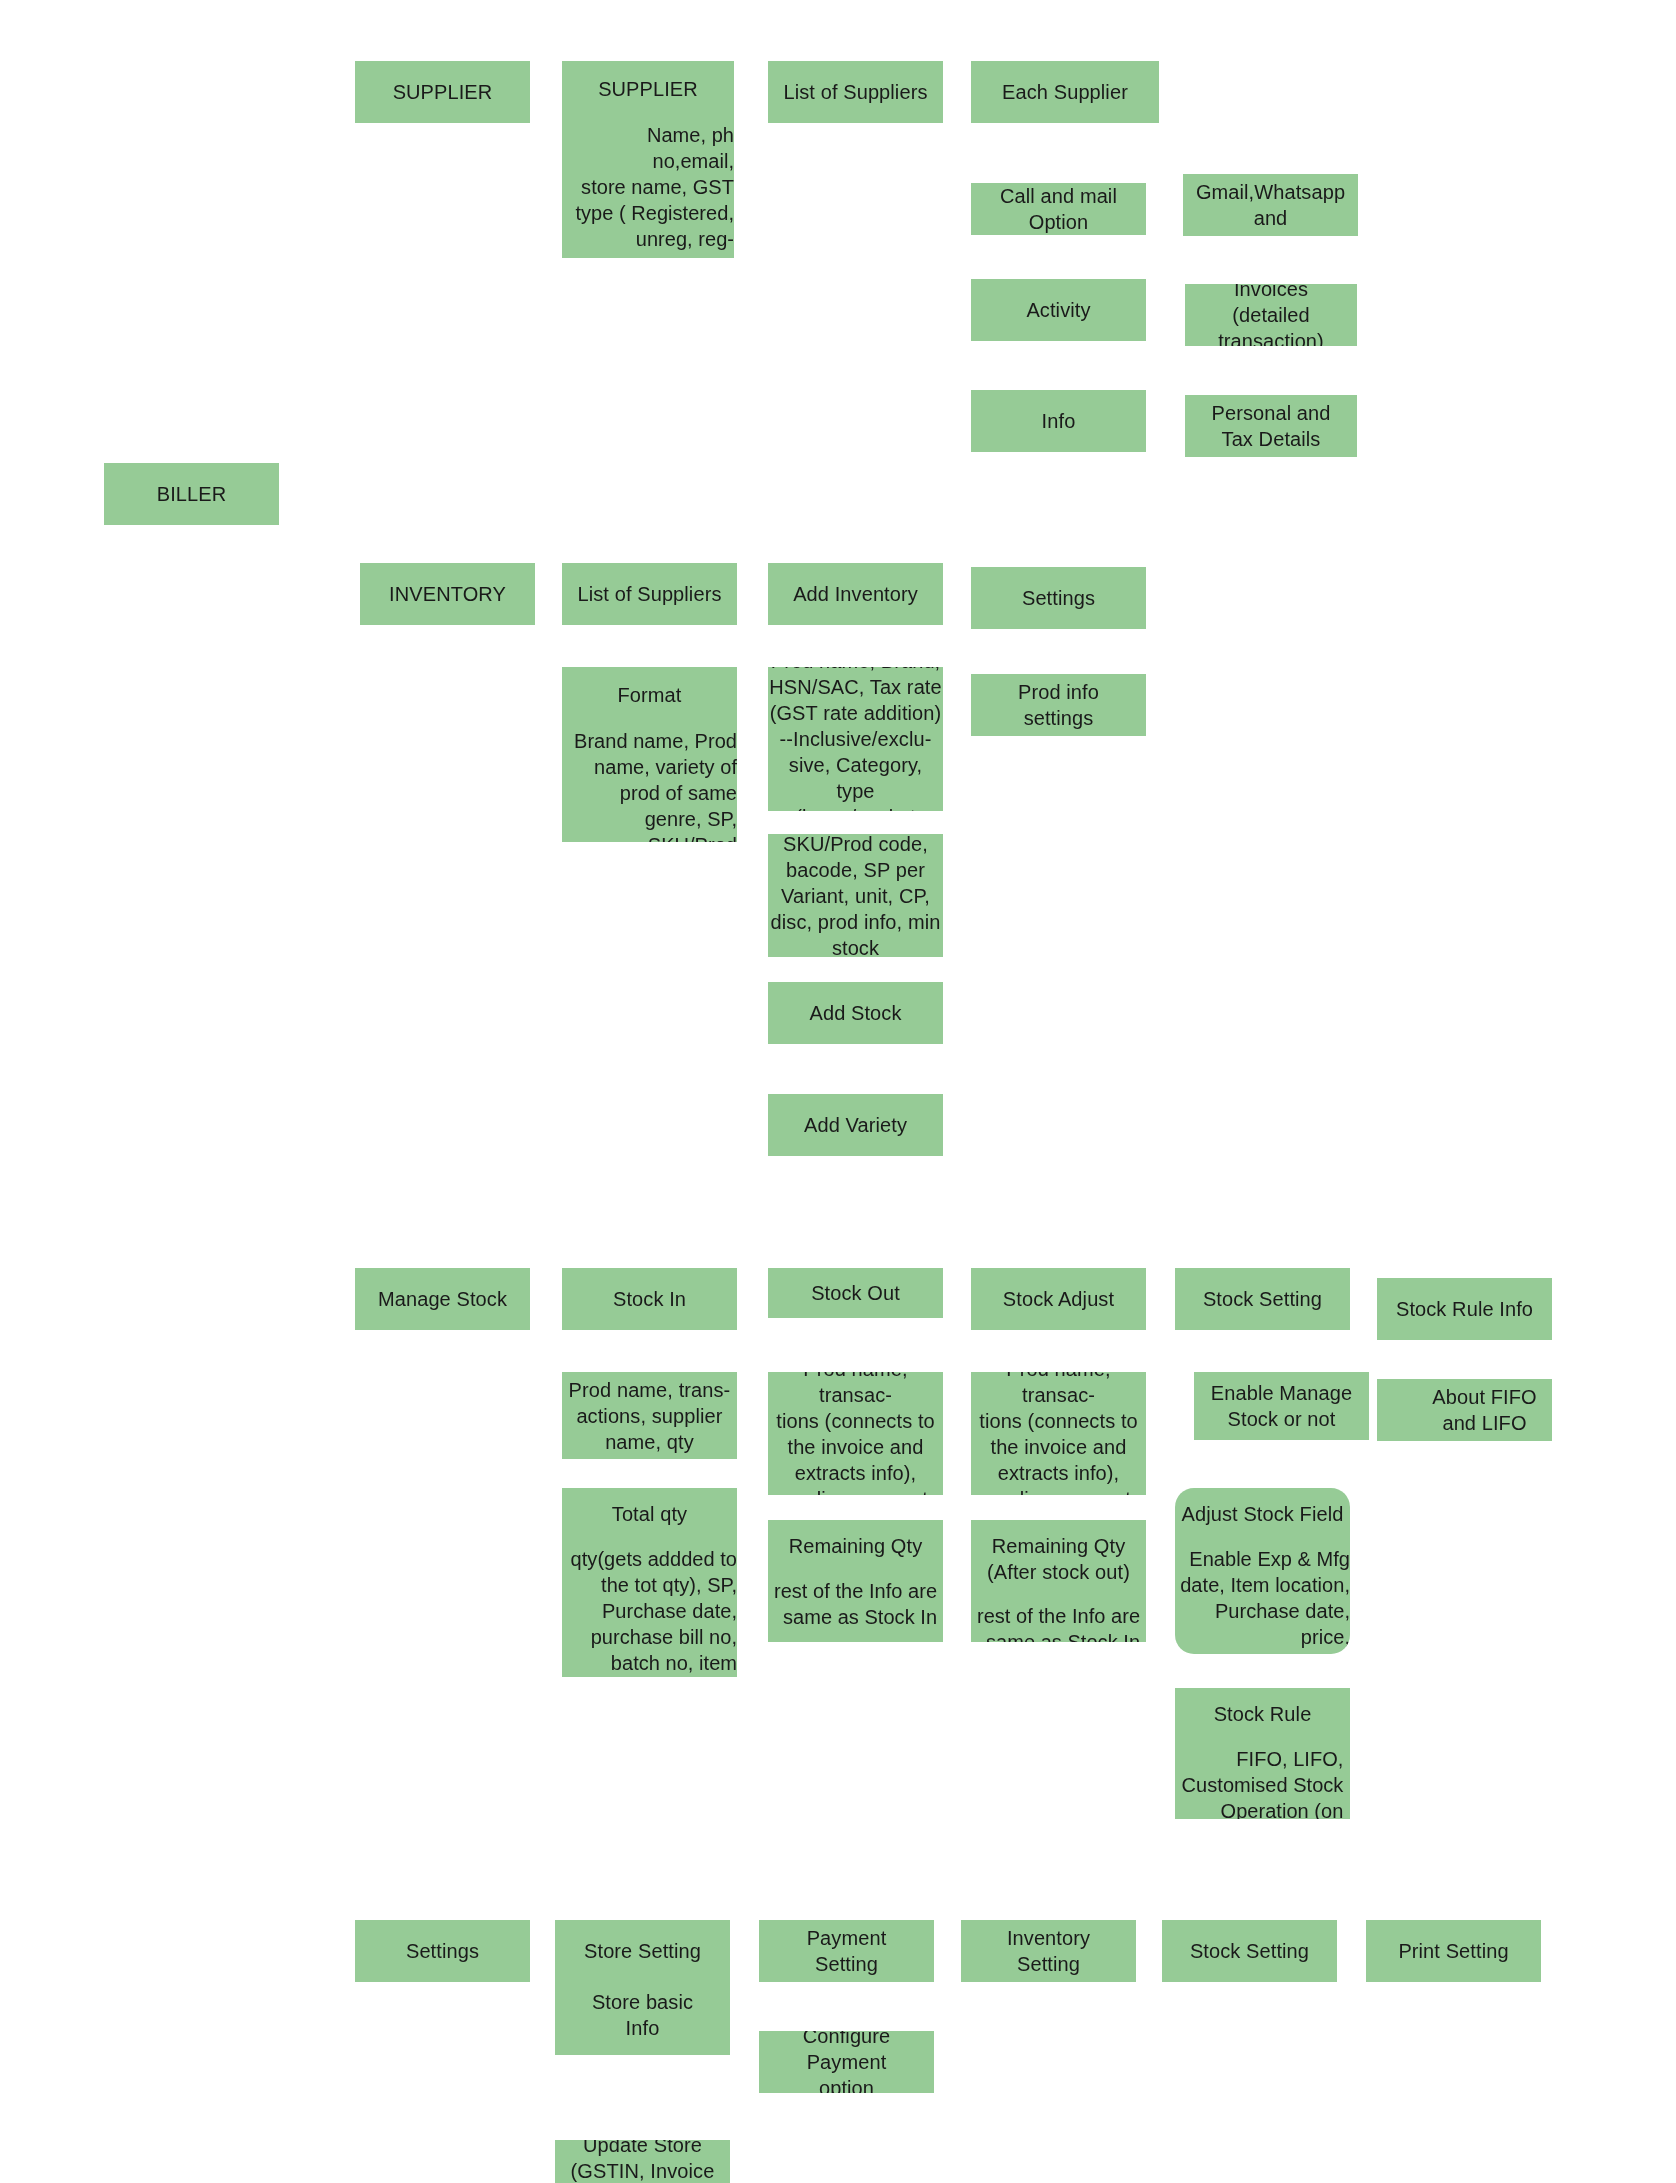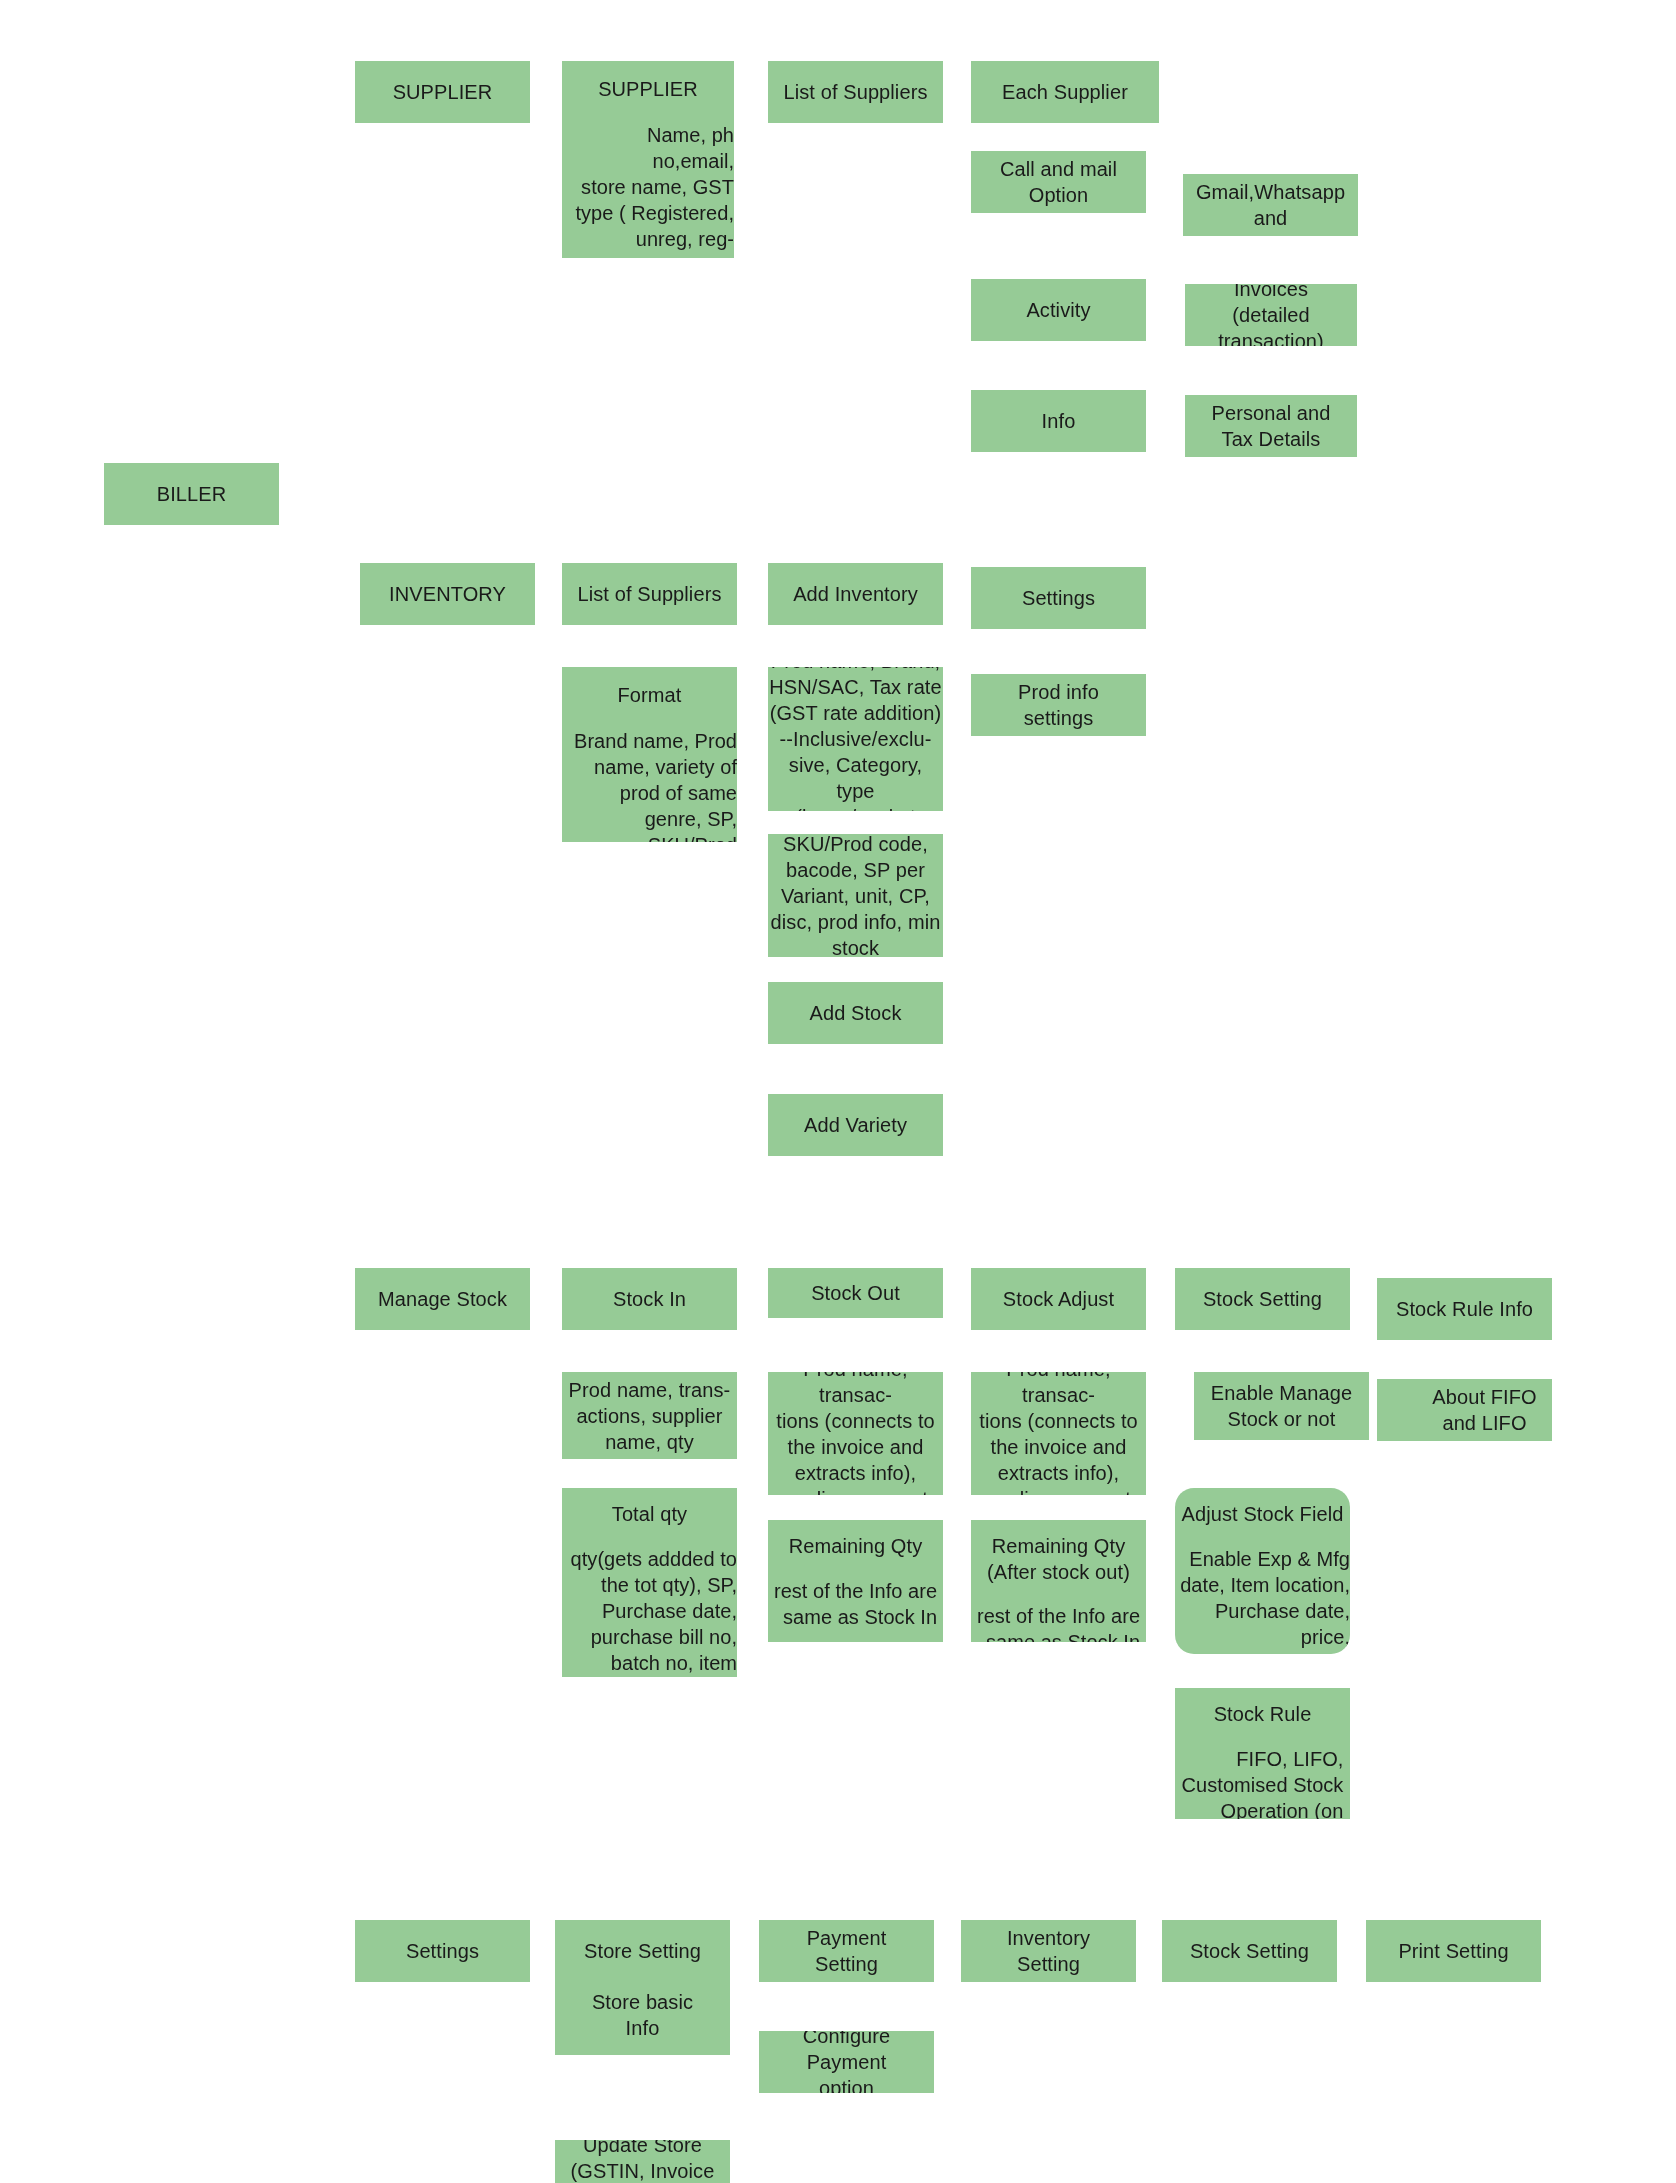--- a/index.html
+++ b/index.html
@@ -70,21 +70,21 @@
   </div>
 
   <div class="node center-only" style="left:768px; top:61px; width:175px; height:62px;">
     <span class="title">List of Suppliers</span>
   </div>
 
   <div class="node center-only" style="left:971px; top:61px; width:188px; height:62px;">
     <span class="title">Each Supplier</span>
   </div>
 
-  <div class="node center-only" style="left:971px; top:151px; width:175px; height:62px;">
+  <div class="node center-only" style="left:971px; top:183px; width:175px; height:52px;">
     <span class="title">Call and mail
 Option</span>
   </div>
 
   <div class="node center-only" style="left:1183px; top:174px; width:175px; height:62px;">
     <span class="title">Connects to
 Gmail,Whatsapp and
 other apps directly</span>
   </div>
 

